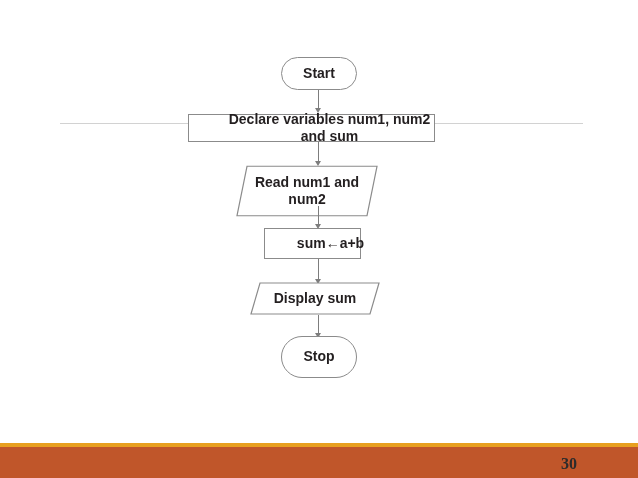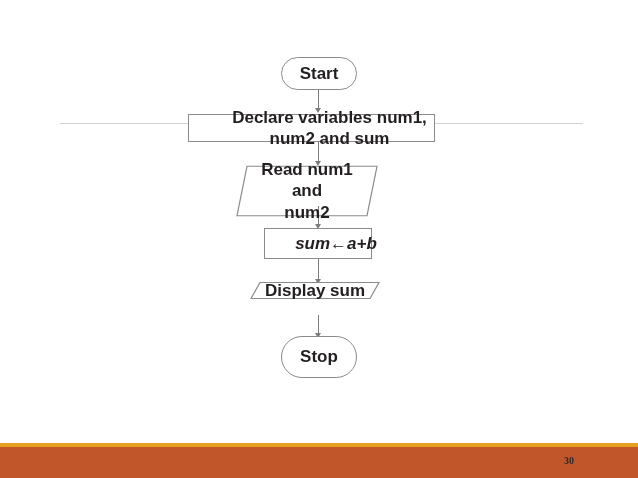--- a/index.html
+++ b/index.html
@@ -42,21 +42,21 @@
 
   .node {
     position: absolute;
     box-sizing: border-box;
     display: flex;
     align-items: center;
     justify-content: center;
     text-align: center;
     color: #231f20;
     font-weight: bold;
-    font-size: 17px;
+    font-size: 14px;
     line-height: 1.25;
     background: #ffffff;
   }
 
   
   .node.terminator {
     border: 1.2px solid #8b8b8b;
     border-radius: 999px;
   }
 
@@ -116,21 +116,21 @@
     height: 31px;
     background: #c0562a;
   }
   .page-number {
     position: absolute;
     left: 556px;
     top: 455px;
     width: 26px;
     text-align: center;
     color: #2b2b2b;
-    font-size: 10px;
+    font-size: 16px;
     font-weight: bold;
     font-family: "Liberation Serif", serif;
   }
 </style>
 </head>
 <body>
 
 <div class="slide">
 
   <div class="hrule"></div>
@@ -157,28 +157,28 @@
       </svg>
       <span class="io-label">
         <span>Read num1 and</span><br>
         <span>num2</span>
       </span>
     </div>
 
     <div class="conn" style="left:318px; top:206px; height:19px;"></div>
     <div class="arrowhead" style="left:314.5px; top:224px;"></div>
 
-    <div class="node process" style="left:264px; top:228px; width:108px; height:31px;font-style:italic;">
+    <div class="node process" style="left:264px; top:228px; width:97px; height:31px;">
       <span>sum←a+b</span>
     </div>
 
     <div class="conn" style="left:318px; top:259px; height:21px;"></div>
     <div class="arrowhead" style="left:314.5px; top:279px;"></div>
 
-    <div class="node io" style="left:250px; top:282px; width:130px; height:17px;">
+    <div class="node io" style="left:250px; top:282px; width:130px; height:33px;">
       <svg class="io-svg" viewBox="0 0 130 33" preserveAspectRatio="none">
         <polygon points="10,1 129,1 120,32 1,32" fill="#ffffff" stroke="#8b8b8b" stroke-width="1.2" vector-effect="non-scaling-stroke"></polygon>
       </svg>
       <span class="io-label">Display sum</span>
     </div>
 
     <div class="conn" style="left:318px; top:315px; height:19px;"></div>
     <div class="arrowhead" style="left:314.5px; top:333px;"></div>
 
     <div class="node terminator" style="left:281px; top:336px; width:76px; height:42px;">

